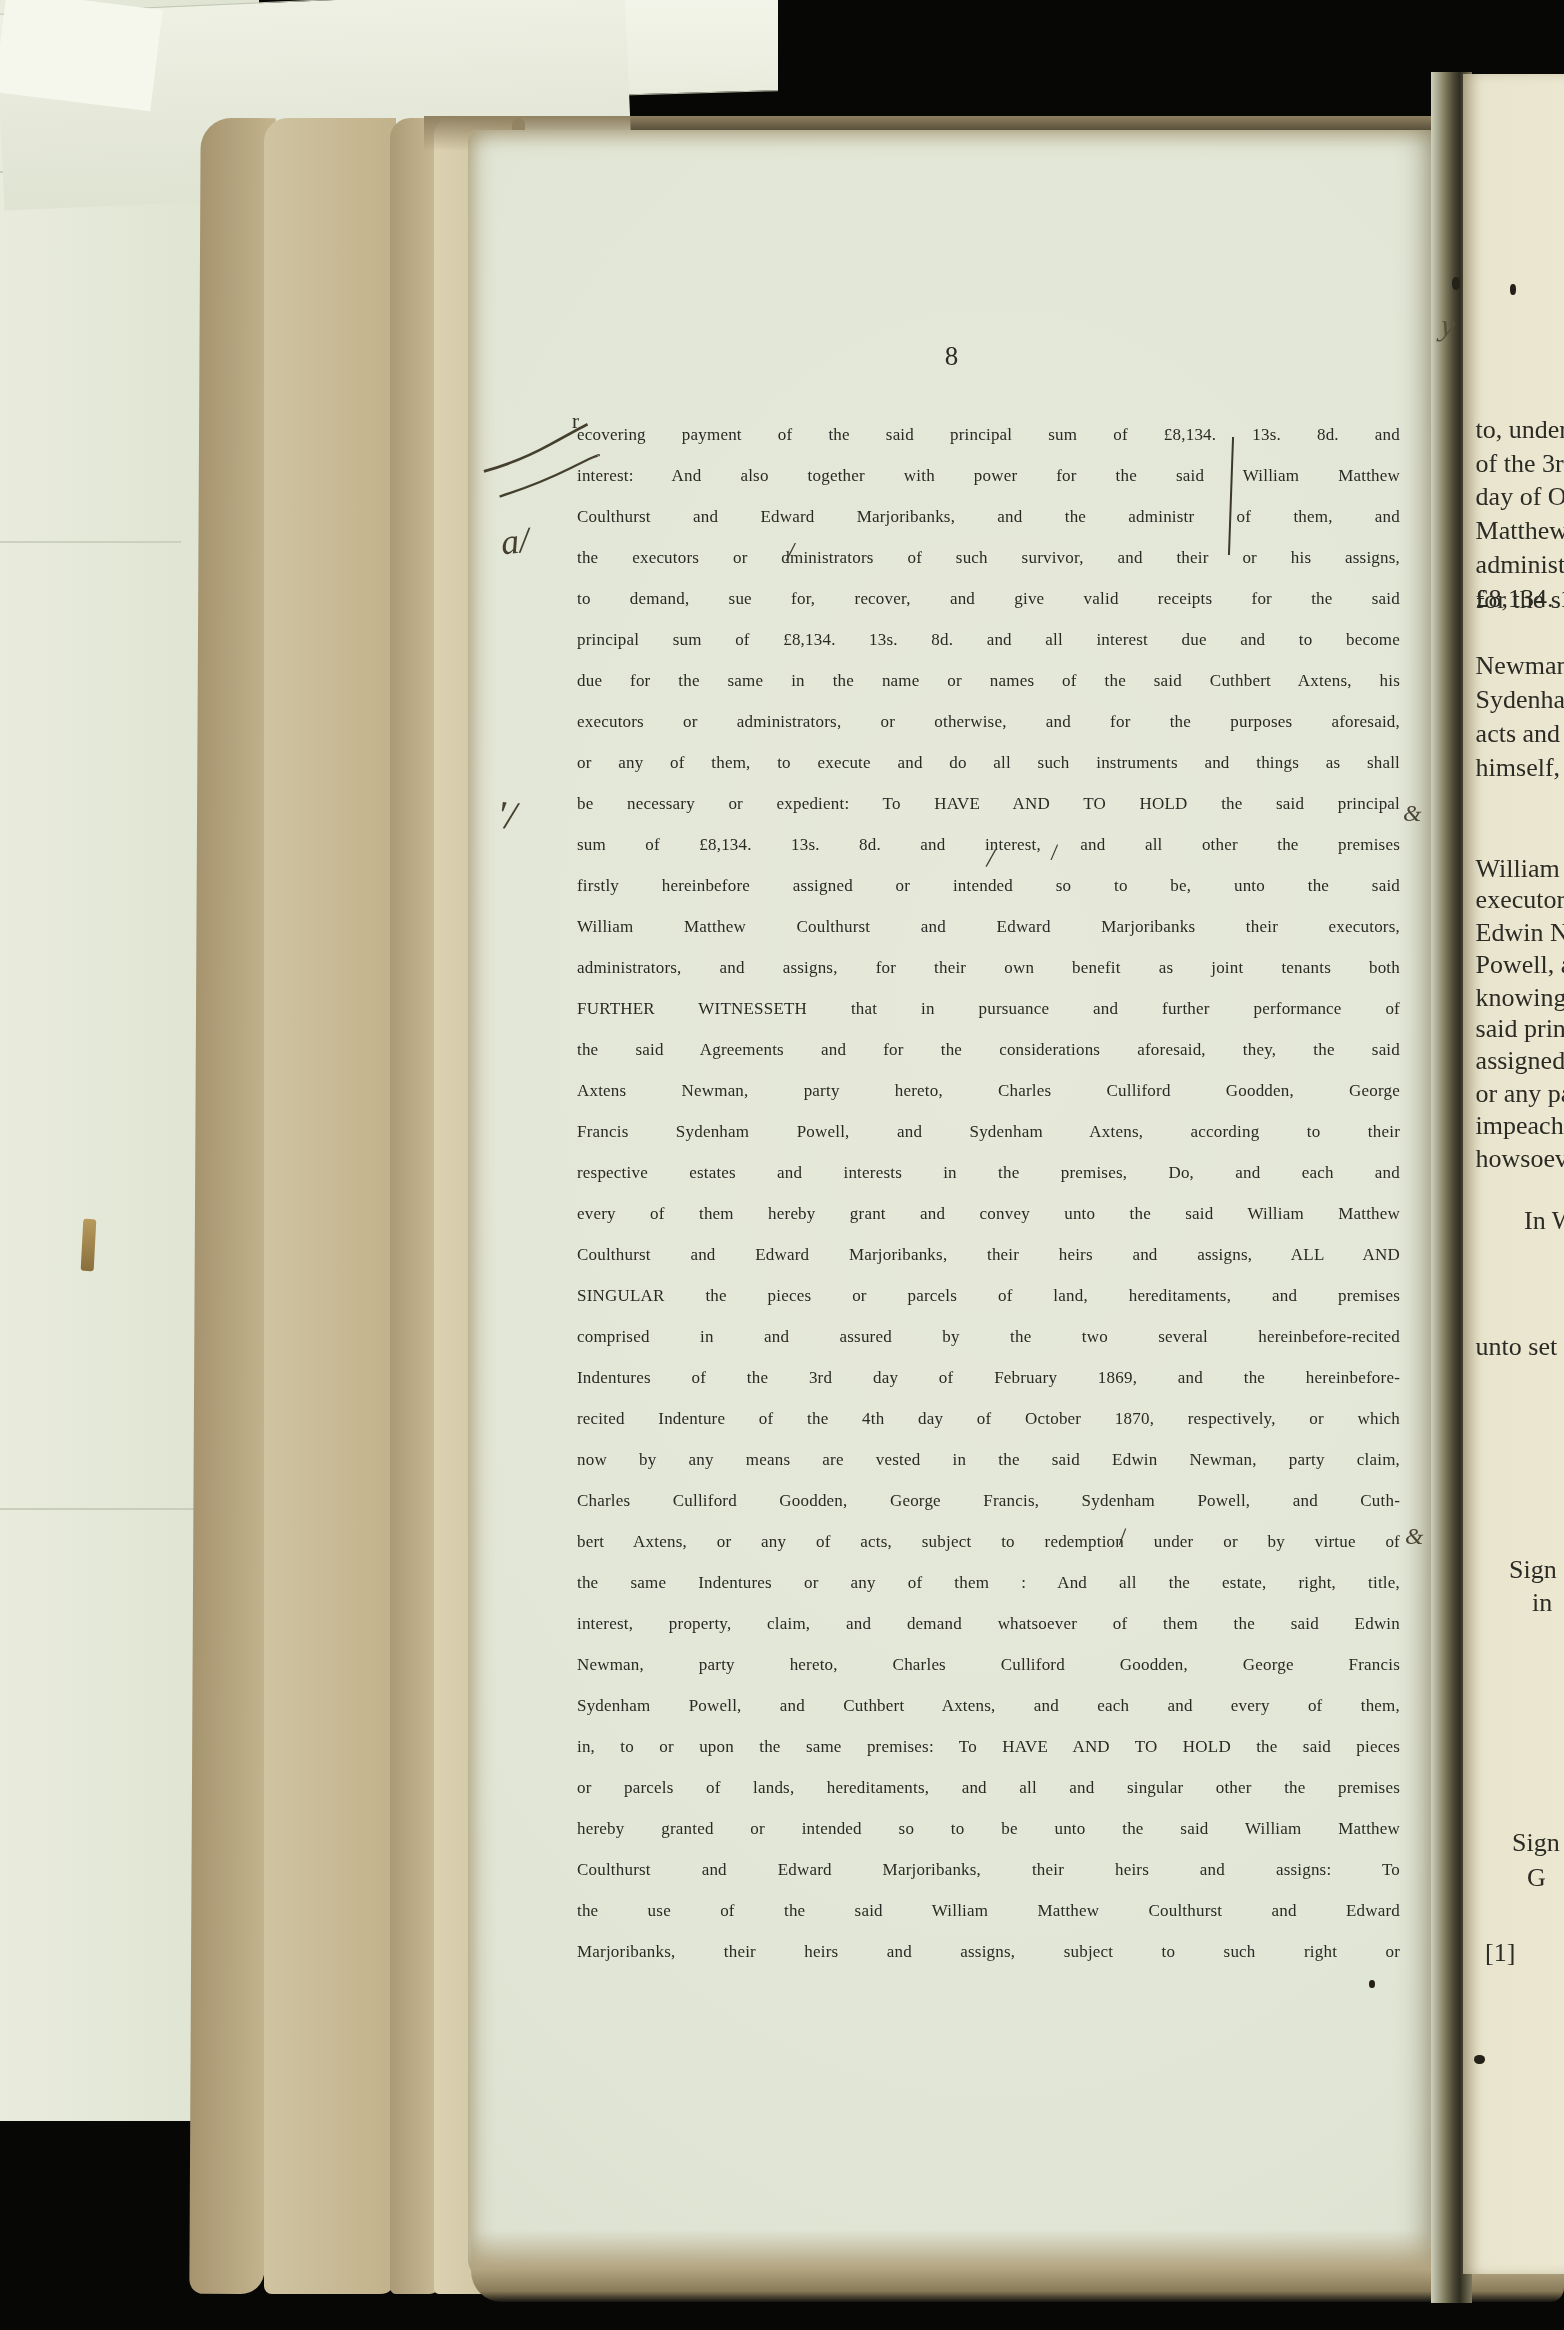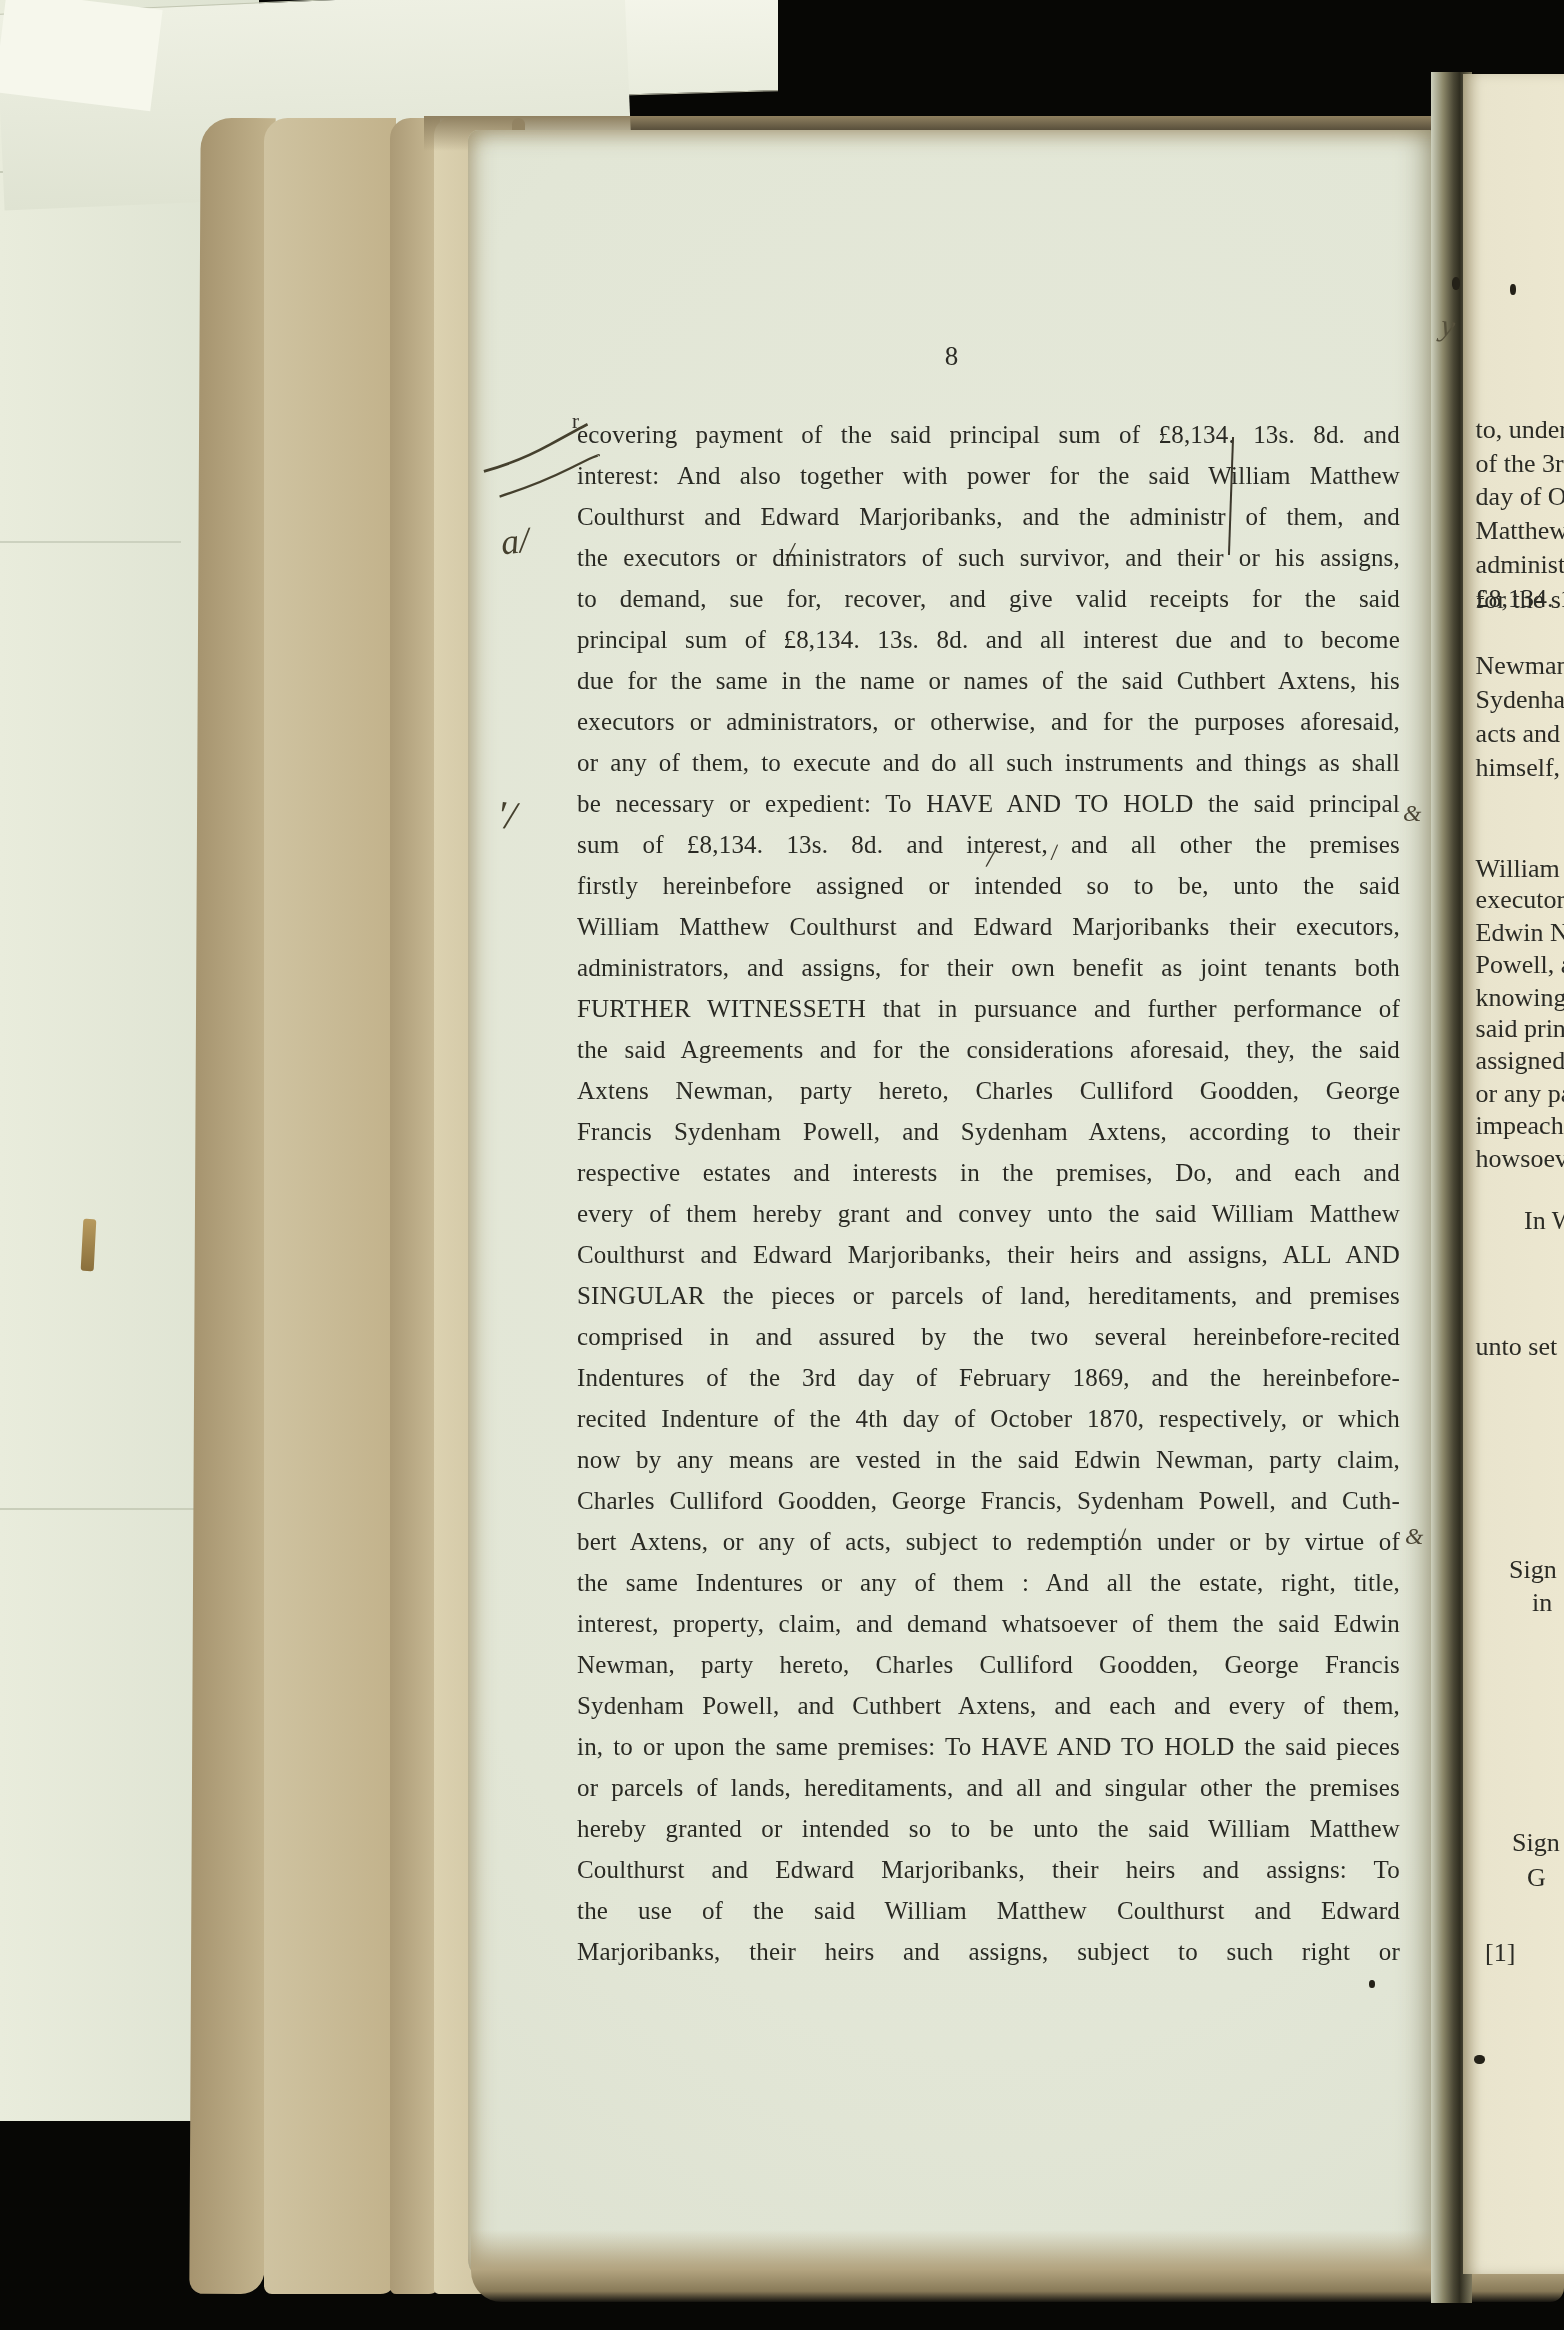--- a/index.html
+++ b/index.html
@@ -38,21 +38,21 @@
      background:
        radial-gradient(130% 90% at 55% 40%, #e6e9da 0%, #e2e6d6 55%, #d9ddcc 100%);
      border-radius:11px 4.7px 7.9px 20.4px;
      box-shadow:inset 14px 0 23.6px -11px #a79a77, inset -20.4px 0 30px -15.7px #8e8a6e,
                 inset 0 19px 23.6px -17.3px #a79a77, inset 0 -23.6px 28px -20.4px #9b8f6e;}
   #page-number{position:absolute;left:460px;top:211px;width:47px;text-align:center;
      font-size:27px;color:#2c2c26;}
 
   
   #text-block{position:absolute;left:109px;top:284px;width:823px;}
-  .tline{height:41px;line-height:41px;font-size:25px;color:#2a2a24;
+  .tline{height:41px;line-height:41px;font-size:17px;color:#2a2a24;
      text-align:justify;text-align-last:justify;white-space:nowrap;overflow:visible;
      letter-spacing:0.2px;}
 
   
   #gutter{position:absolute;left:1431px;top:72px;width:41px;height:2231px;
      background:linear-gradient(90deg,#cdd0bd 0%,#8a8668 30%,#4a4735 55%,#2f2d20 70%,#7d785e 100%);}
 
   
   #right-page{position:absolute;left:1463px;top:74px;width:101px;height:2200px;
      background:linear-gradient(90deg,#ddd6ba 0%,#e9e4cd 18%,#ece7d0 100%);

